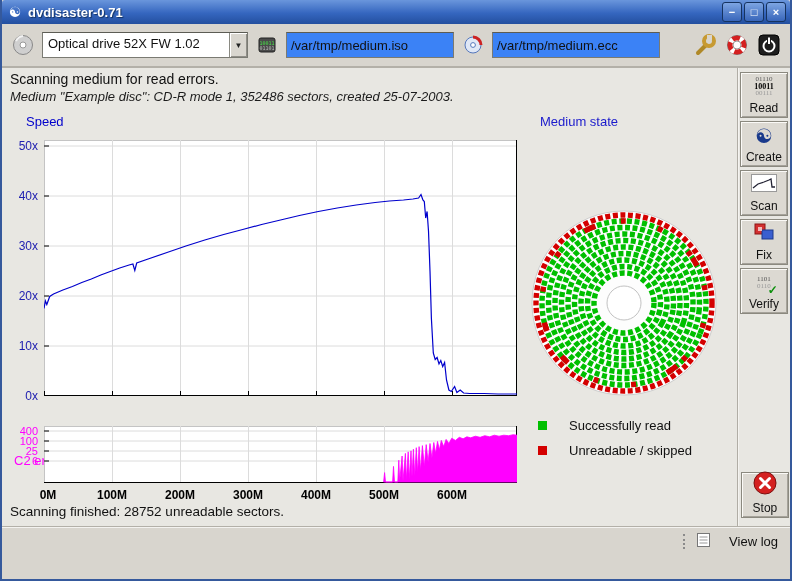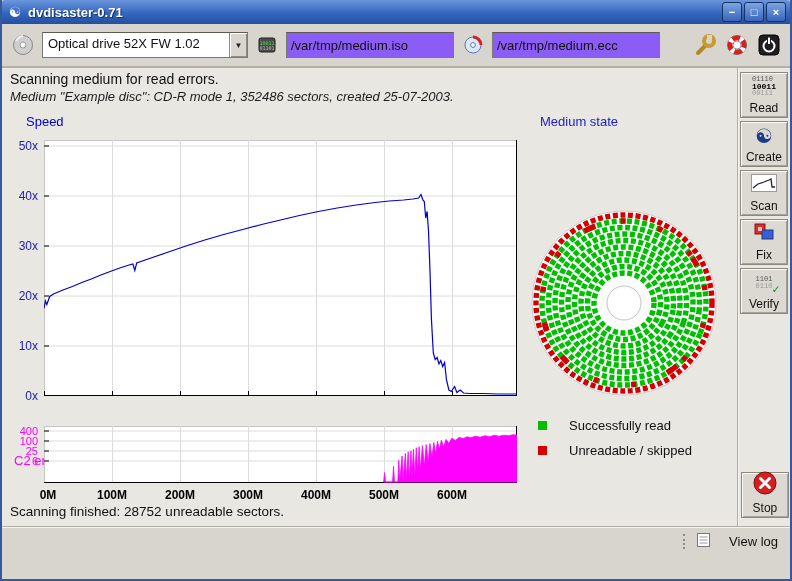--- a/index.html
+++ b/index.html
@@ -23,21 +23,21 @@
   .menu-item{padding:3px 10px;}
   .mspacer{flex:1;}
   
   .toolbar{height:42px;display:flex;align-items:center;gap:6px;padding:0 8px;background:#d8d5ce;}
   .hsep{height:2px;background:#b3b0a8;box-shadow:0 1px 0 #f4f3f0;}
   .tbicon{display:inline-flex;align-items:center;justify-content:center;width:26px;height:26px;}
   .combo{display:flex;height:24px;width:204px;border:1px solid #7a7a72;border-top-color:#5c5c54;background:#fff;align-items:stretch;}
   .combo-text{flex:1;font-size:13px;padding:3px 5px;white-space:nowrap;overflow:hidden;}
   .combo-arrow{width:17px;display:flex;align-items:center;justify-content:center;background:#d9d6cf;
     border-left:1px solid #8a8a82;box-shadow:inset 1px 1px 0 #fff,inset -1px -1px 0 #908e88;font-size:8px;color:#222;}
-  .entry{height:22px;width:158px;border:1px solid #7a7a72;border-top-color:#5c5c54;background:#8b5cf6;
+  .entry{height:22px;width:158px;border:1px solid #7a7a72;border-top-color:#5c5c54;background:#3b82f6;
     font-family:"Liberation Sans",sans-serif;font-size:13px;padding:1px 4px;color:#111;}
   .push-right{margin-left:auto;}
   
   .main{display:flex;height:458px;background:#e8e7e2;}
   .left-pane{position:relative;width:790px;height:458px;}
   .vsep{width:1px;background:#b0ada5;box-shadow:1px 0 0 #f4f3f0;}
   .status1{position:absolute;left:8px;top:3px;font-size:14px;}
   .status2{position:absolute;left:8px;top:21px;font-size:13px;font-style:italic;color:#1c1c1c;}
   .chart-title{position:absolute;font-size:13px;}
   .t-speed{left:24px;top:46px;color:var(--speed-color,#0000cc);}
@@ -56,21 +56,21 @@
   .lg1{top:350px;} .lg2{top:375px;}
   .swatch{width:9px;height:9px;display:inline-block;}
   .scan-status{position:absolute;left:8px;top:436px;font-size:13.5px;}
   .rg{stroke:var(--disc-green,#00c000);} .rr{stroke:var(--disc-red,#d40000);}
   
   .sidebar{position:relative;width:56px;display:flex;flex-direction:column;align-items:center;padding-top:4px;box-sizing:border-box;}
   .sbtn{width:48px;height:46px;margin-bottom:3px;box-sizing:border-box;display:flex;flex-direction:column;align-items:center;justify-content:flex-end;
     background:#dcd9d2;border:1px solid #8b897f;box-shadow:inset 1px 1px 0 #fbfaf7,inset -1px -1px 0 #a5a29a;cursor:default;}
   .sbtn .sbl{font-size:12px;margin:1px 0 2px;}
   .iconbox{flex:1;display:flex;align-items:center;justify-content:center;}
-  .bits{font-family:Liberation Mono, monospace;font-size:7px;line-height:7px;color:#555;text-align:left;}
+  .bits{font-family:Liberation Serif, serif;font-size:7px;line-height:7px;color:#555;text-align:center;}
   .bits .b{font-weight:bold;color:#000;font-size:8px;}
   .bits .g{color:#999;}
   .yy{font-size:20px;line-height:20px;color:#1a3a8c;}
   .verify-ic{position:relative;}
   .verify-ic .chk{position:absolute;right:-7px;bottom:-4px;color:#0a8f0a;font-size:12px;font-weight:bold;}
   .stop-btn{position:absolute;bottom:8px;left:3px;margin-bottom:0;}
   
   .bottombar{height:28px;border-top:1px solid #b3b0a8;box-shadow:inset 0 1px 0 #f4f3f0;
     display:flex;align-items:center;justify-content:flex-end;padding:0 8px;background:#d8d5ce;font-size:13px;}
   .grip{border-left:2px dotted #8a8a8a;height:15px;margin-right:8px;}

